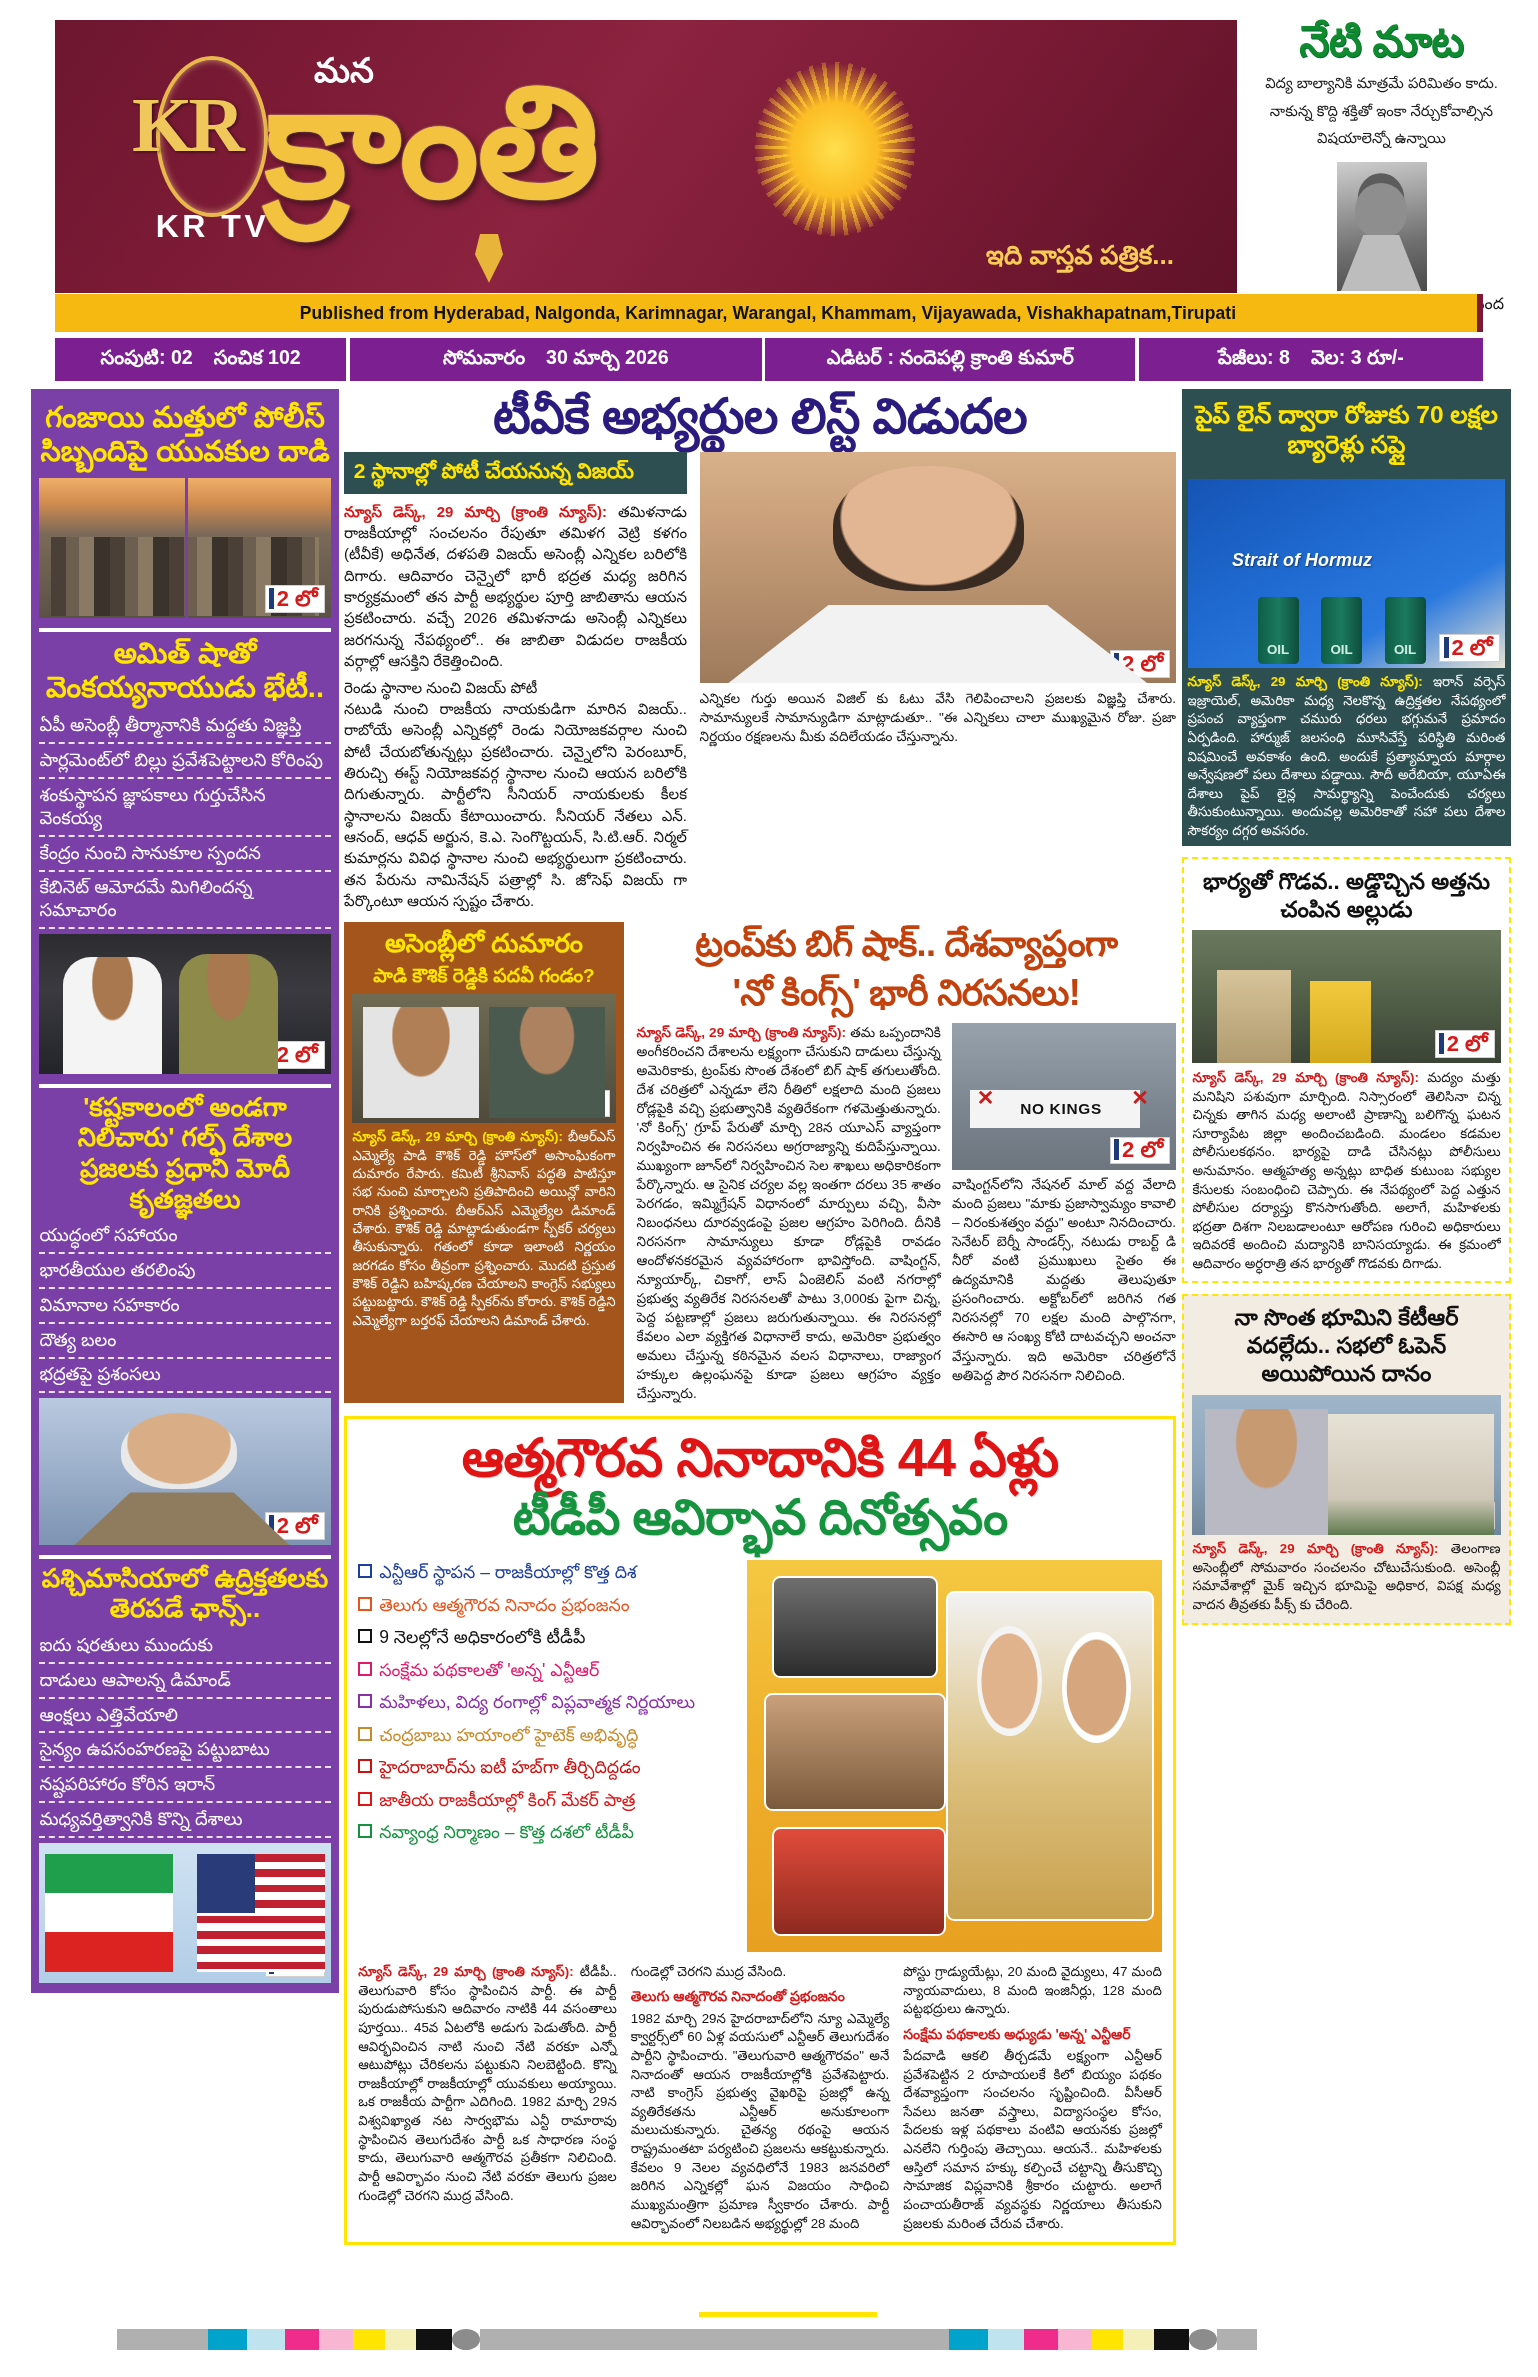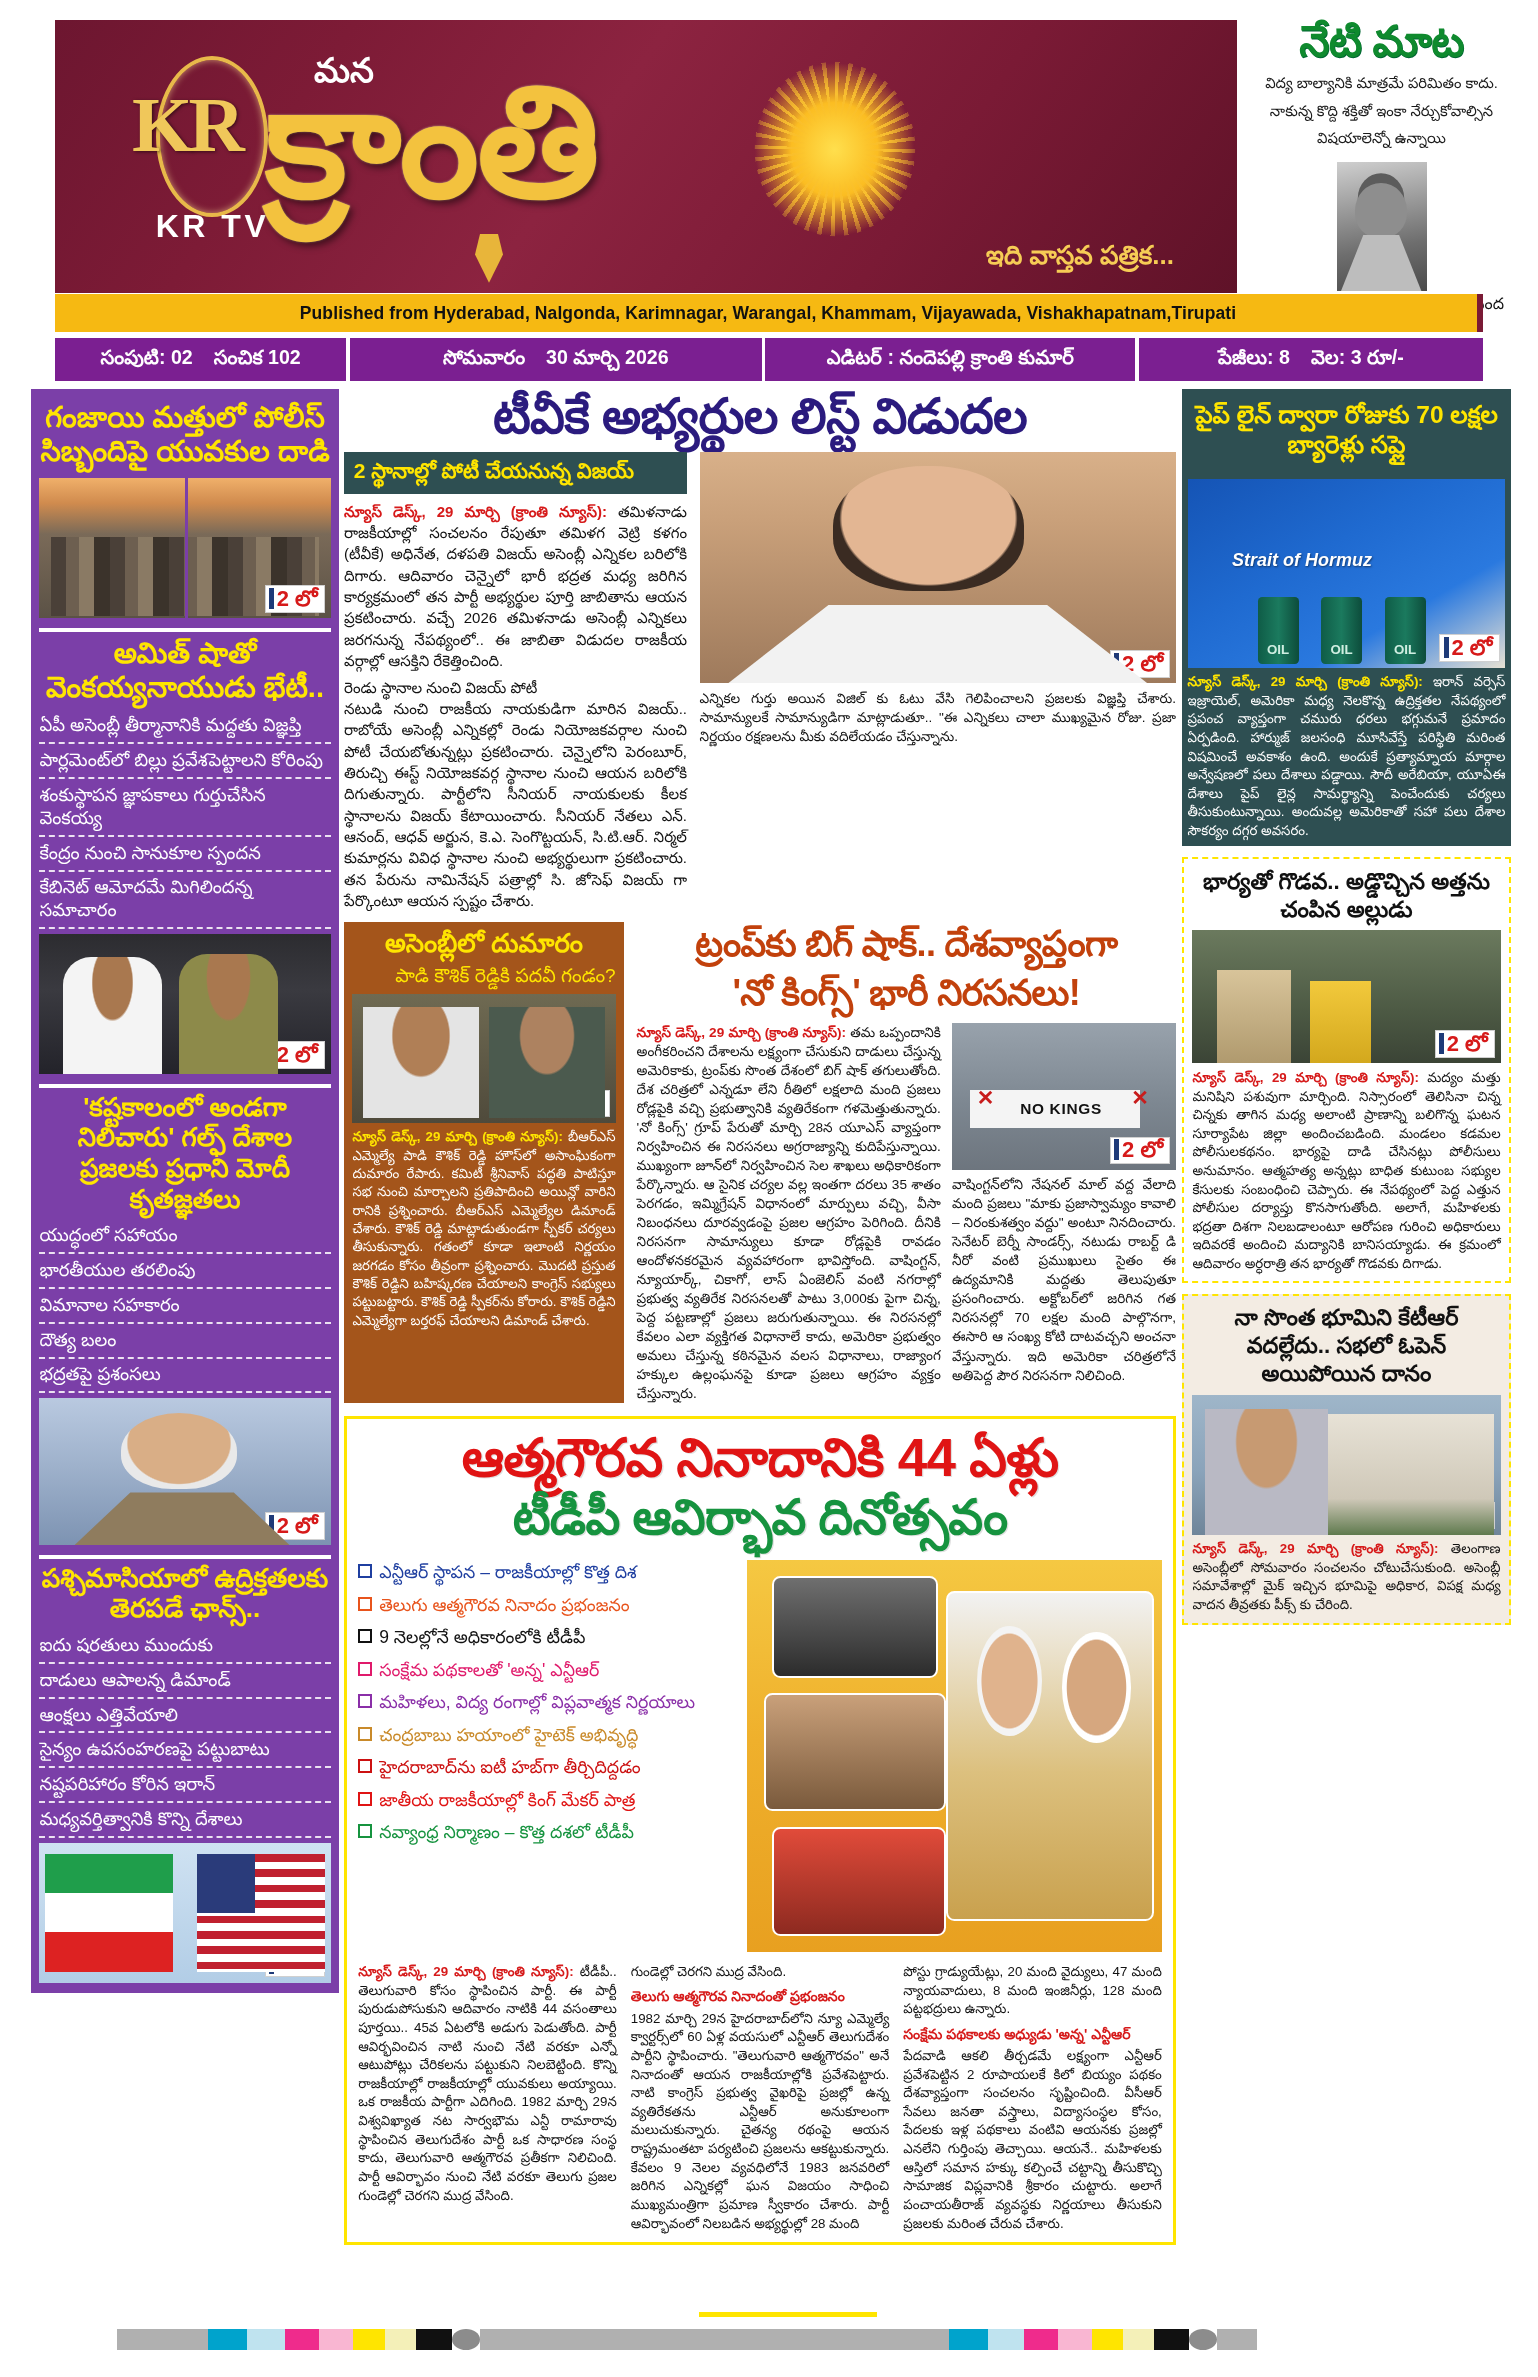--- a/index.html
+++ b/index.html
@@ -233,21 +233,21 @@
     background:#f2f2f2; clip-path: polygon(24% 0, 76% 0, 100% 100%, 0 100%);
   }
 
   
   .band { display: flex; gap: 12.6px; margin-top: 11.2px; }
   .assembly-box { width: 280px; background: #a4551b; padding: 7px 8.4px 9.8px; }
   .assembly-h1 {
     font-size: 26px; font-weight: bold; color: #ffe500; text-align: center; line-height: 1.1;
   }
   .assembly-h2 {
-    font-size: 19px; font-weight: normal; color: #ffe500; text-align: right;
+    font-size: 19px; font-weight: bold; color: #ffe500; text-align: center;
     line-height: 1.15; margin-top: 7px; margin-bottom: 7px;
   }
   .assembly-body { font-size: 13.3px; color: #ffffff; line-height: 1.38; text-align: justify; margin-top: 5.6px; }
   .photo-assembly {
     position: relative; width: 100%; height: 129px; overflow: hidden;
     background: linear-gradient(180deg,#6f6a52 0%,#4f4a3b 100%);
   }
   .photo-assembly::before{
     content:""; position:absolute; left:4%; top:10%; width:44%; height:86%;
     background: radial-gradient(ellipse at 50% 26%, #b07f56 0 34%, #e4e4e4 36% 100%);

